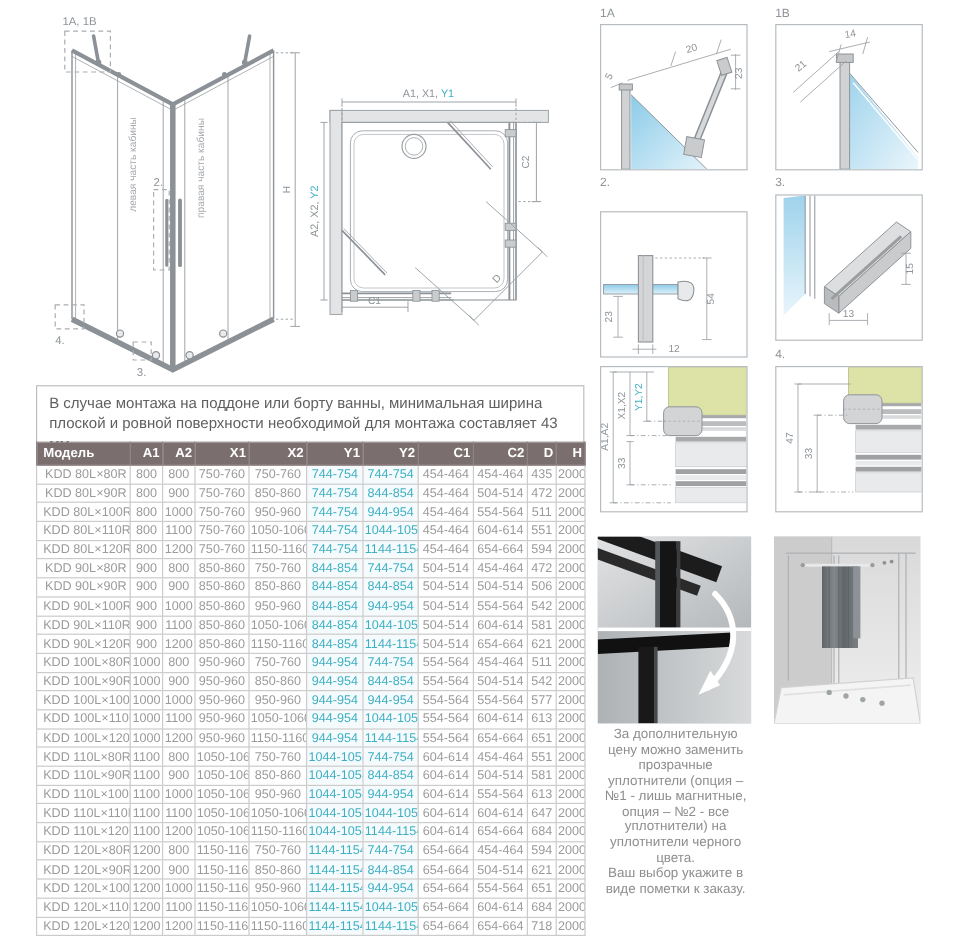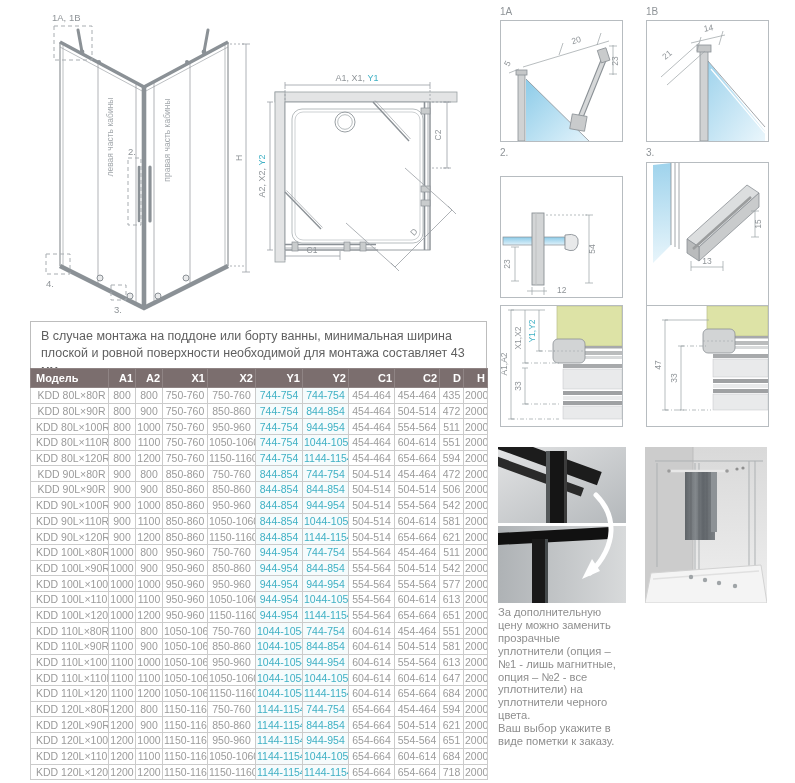--- a/index.html
+++ b/index.html
@@ -22,21 +22,21 @@
         table-layout:fixed;}
   .spec th{background:#7b6e6e;color:#fff;font-size:11px;font-weight:bold;
         border:1px solid #8f8484;height:18px;padding:0 2px;text-align:right;}
   .spec th.model{text-align:left;padding-left:5px;}
   .spec td{border:1px solid #cbcbcb;color:#9b9b9b;font-size:10.5px;height:14.7px;
         padding:0 1px;text-align:center;white-space:nowrap;overflow:hidden;}
   .spec td.model{text-align:center;padding-left:5px;}
   .spec td.teal{color:#3fb0c4;background:rgba(63,176,196,0.05);}
   
   .photo{position:absolute;overflow:hidden;background:#cfd2d4;}
-  .cap{position:absolute;font-size:11.2px;line-height:12.9px;color:#8e8e8e;}
+  .cap{position:absolute;font-size:11.2px;line-height:12.9px;color:#8e8e8e;text-align:center;}
   .cap div{margin:0;}
   sup{font-size:7.5px;color:#8e8e8e;}
 </style>
 </head>
 <body>
 
 <div class="page">
 
   <svg class="abs" style="left:18px;top:4px" width="232" height="316" viewBox="0 0 232 316">
     <g stroke="#8f9498" fill="none">
@@ -273,21 +273,21 @@
         <path d="M26,114 H46"></path>
           <path d="M31,110 V118"></path>
           <path d="M43,110 V118"></path>
       </g>
       <text class="dimtxt" transform="rotate(-90 94,72)" x="94" y="72" text-anchor="middle">54</text>
       <text class="dimtxt" transform="rotate(-90 9,87)" x="9" y="87" text-anchor="middle">23</text>
       <text class="dimtxt" x="56" y="116">12</text>
     </svg>
   </div>
 
-  <div class="box" style="left:646px;top:162px;width:123px;height:144px">
+  <div class="box" style="left:646px;top:162px;width:123px;height:122px">
     <svg width="121" height="120" viewBox="0 0 121 120">
       <defs>
           <linearGradient id="g3" x1="0" y1="0" x2="0" y2="1">
         <stop offset="0" stop-color="#9fd3ec"></stop>
             <stop offset="1" stop-color="#e8f5fb"></stop>
           </linearGradient>
         </defs>
       <polygon points="6,2 24,0 24,82 6,100" fill="url(#g3)"></polygon>
       <g stroke="#8b9196" stroke-width="0.8" fill="none">
         <path d="M28,0 V84"></path>

